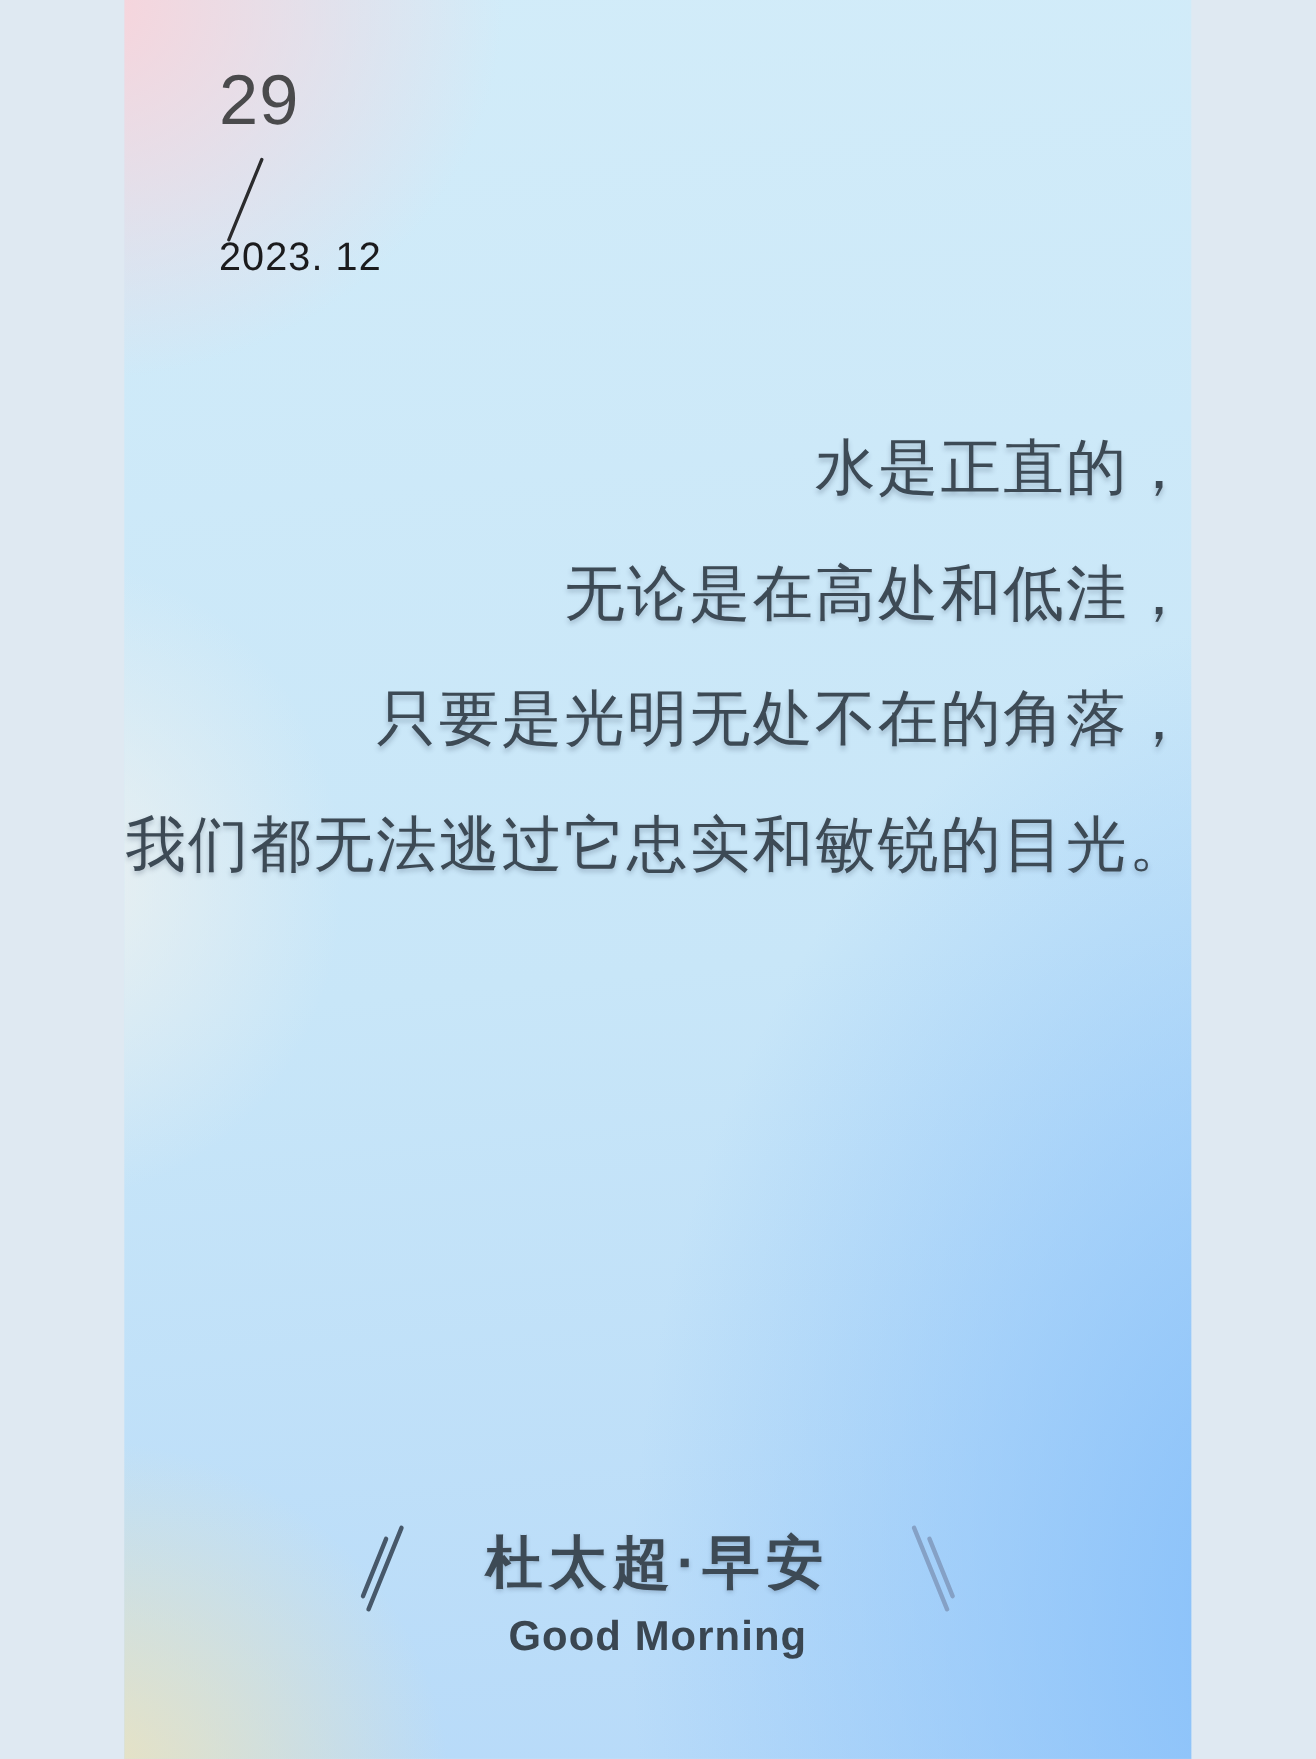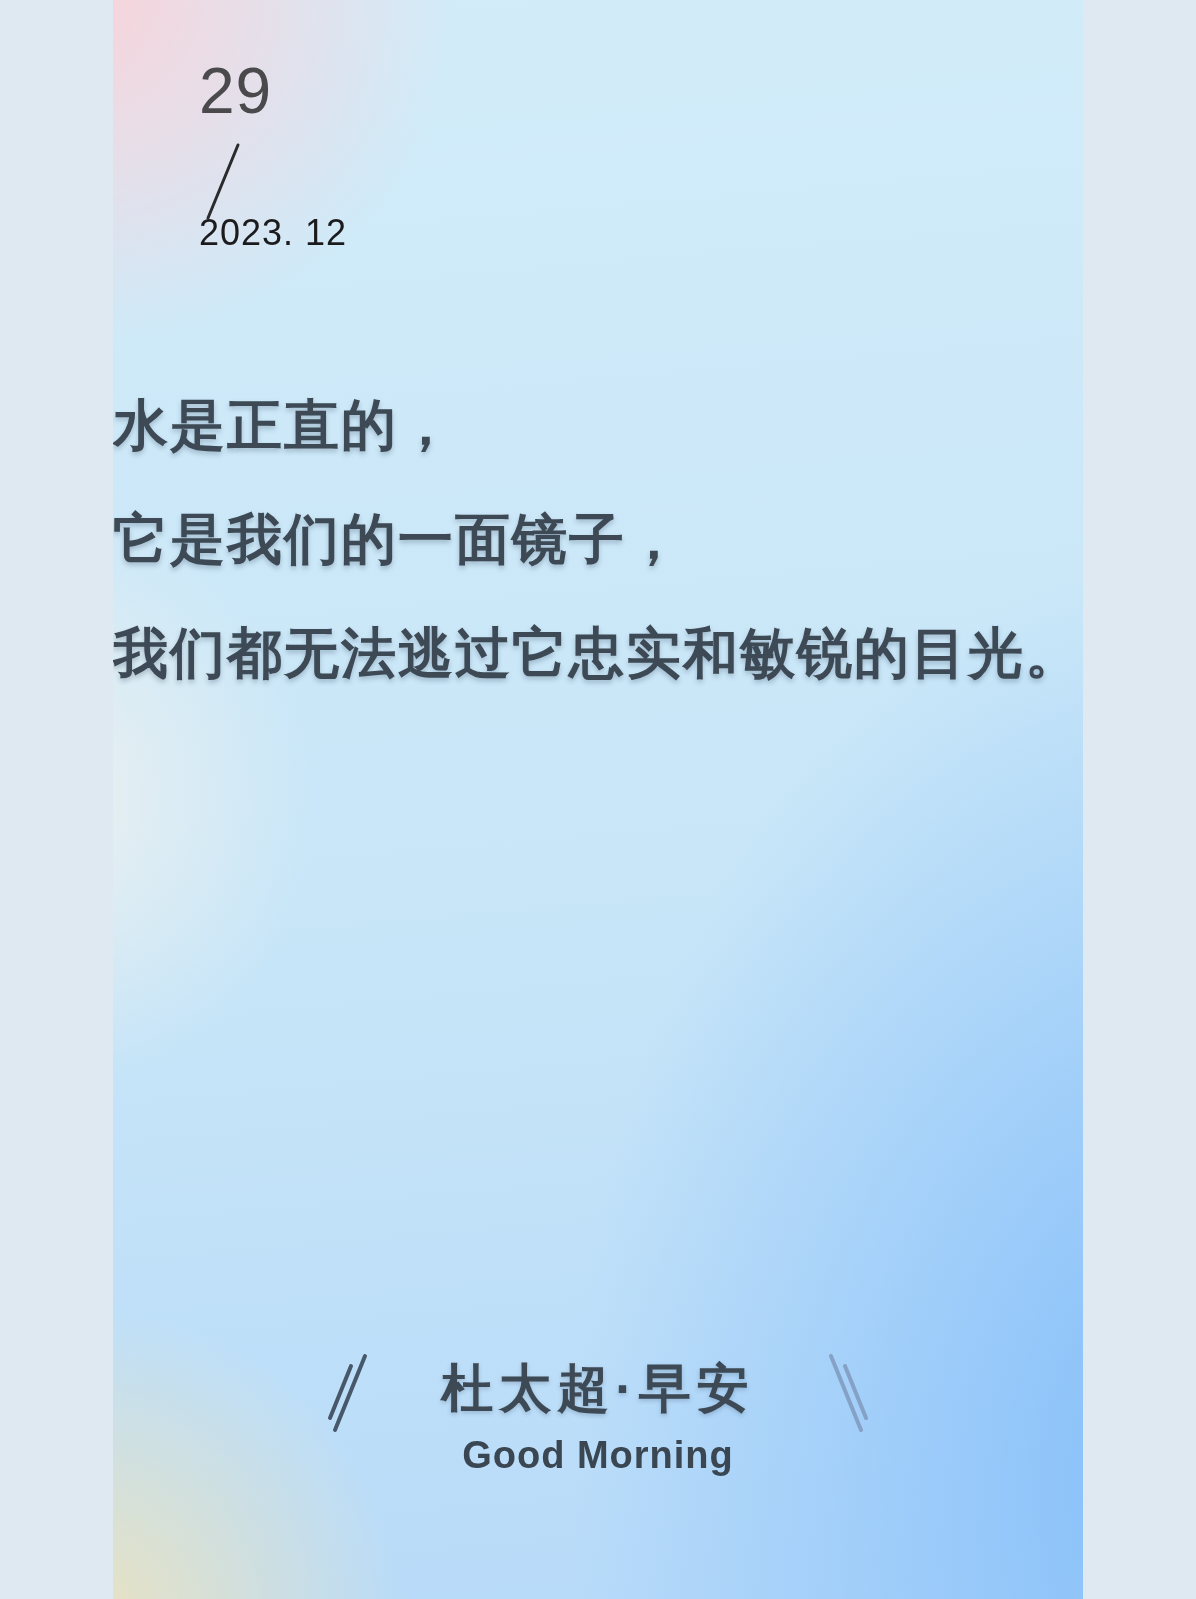--- a/index.html
+++ b/index.html
@@ -41,38 +41,38 @@
     letter-spacing: 1px;
     white-space: nowrap;
   }
 
   
   .quote-block {
     position: absolute;
     left: 0;
     top: 368px;
     width: 100%;
-    text-align: left;
+    text-align: right;
     color: #3d4a55;
-    font-weight: 700;
+    font-weight: 400;
     font-size: 55px;
     text-shadow: 0 3px 5px rgba(45, 65, 90, 0.28);
   }
   .qline {
     height: 114px;
     line-height: 114px;
     white-space: nowrap;
     letter-spacing: 2px;
   }
 
   
   .footer {
     position: absolute;
     left: 0;
-    top: 1336px;
+    top: 1369px;
     width: 100%;
     text-align: center;
   }
   .signature {
     position: relative;
     display: inline-block;
     font-size: 52px;
     font-weight: 600;
     color: #3d4a55;
     letter-spacing: 6px;
@@ -99,21 +99,22 @@
   <div class="date-block">
     <div class="date-day">29</div>
     <svg class="date-slash" viewBox="0 0 40 80">
       <line x1="35" y1="3" x2="5" y2="76" stroke="#2b2b2d" stroke-width="3" stroke-linecap="round"></line>
     </svg>
     <div class="date-year">2023. 12</div>
   </div>
 
   <div class="quote-block">
     <div class="qline">水是正直的，</div>
-    <div class="qline">它是我们的一面镜子，</div>
+    <div class="qline">无论是在高处和低洼，</div>
+    <div class="qline">只要是光明无处不在的角落，</div>
     <div class="qline">我们都无法逃过它忠实和敏锐的目光。</div>
   </div>
 
   <div class="footer">
     <div class="signature">
       <svg class="decor decor-left" viewBox="0 0 54 86">
         <line x1="44" y1="6" x2="14" y2="80" stroke="#47586a" stroke-width="4" stroke-linecap="round"></line>
         <line x1="30" y1="16" x2="9" y2="68" stroke="#47586a" stroke-width="4" stroke-linecap="round"></line>
       </svg>
       <span>杜太超·早安</span>

